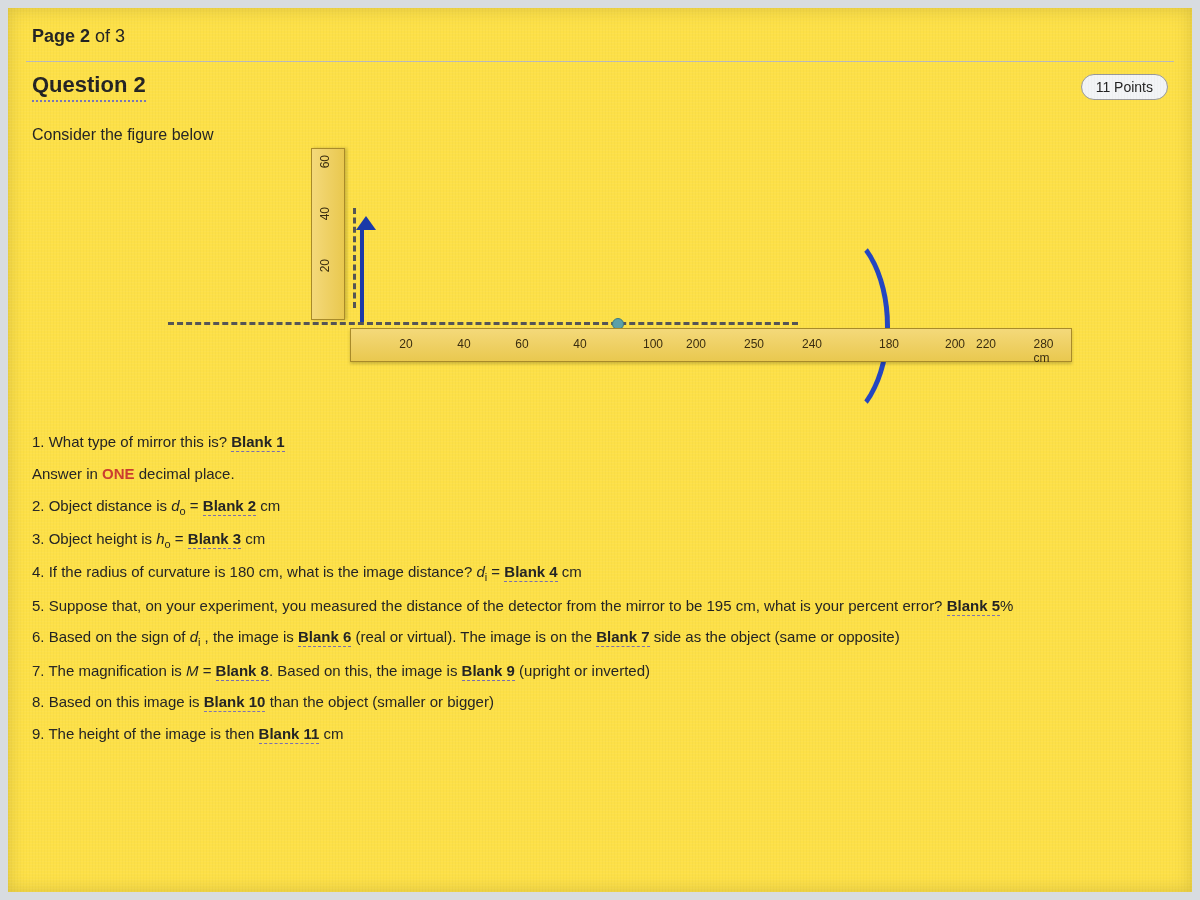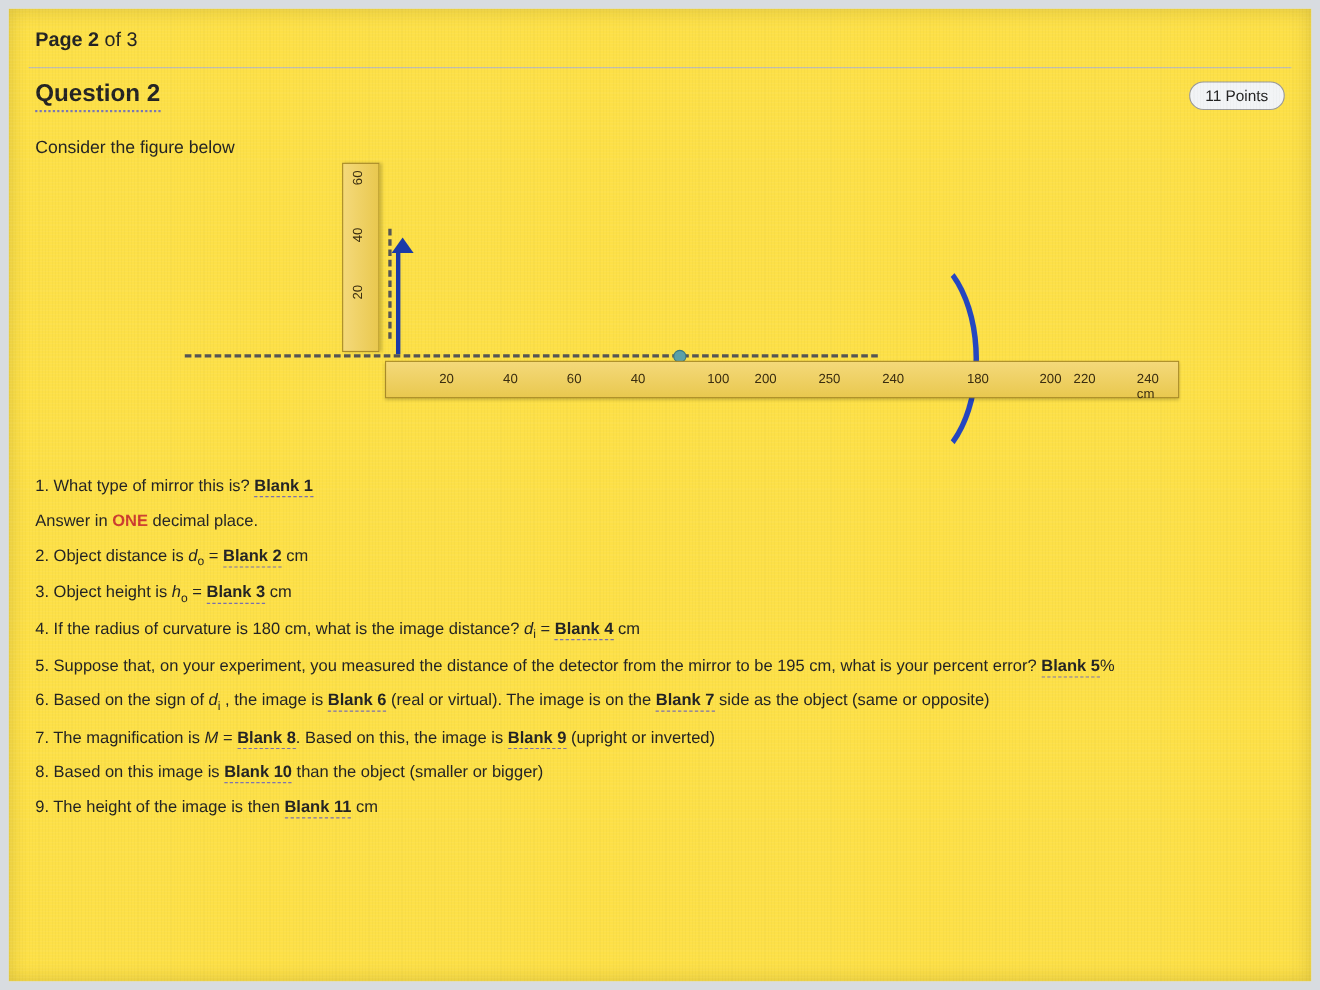--- a/index.html
+++ b/index.html
@@ -202,21 +202,21 @@
         <span class="tick-label" style="left:113px">40</span>
         <span class="tick-label" style="left:171px">60</span>
         <span class="tick-label" style="left:229px">40</span>
         <span class="tick-label" style="left:302px">100</span>
         <span class="tick-label" style="left:345px">200</span>
         <span class="tick-label" style="left:403px">250</span>
         <span class="tick-label" style="left:461px">240</span>
         <span class="tick-label" style="left:538px">180</span>
         <span class="tick-label" style="left:604px">200</span>
         <span class="tick-label" style="left:635px">220</span>
-        <span class="tick-label" style="left:695px">240 cm</span>
+        <span class="tick-label" style="left:695px">280 cm</span>
       </div>
     </div>
 
     <div class="q-list">
       <p>
         <span>1. What type of mirror this is? </span><span class="blank">Blank 1</span>
       </p>
       <p>
         <span>Answer in </span><span class="one-word">ONE</span><span> decimal place.</span>
       </p>

